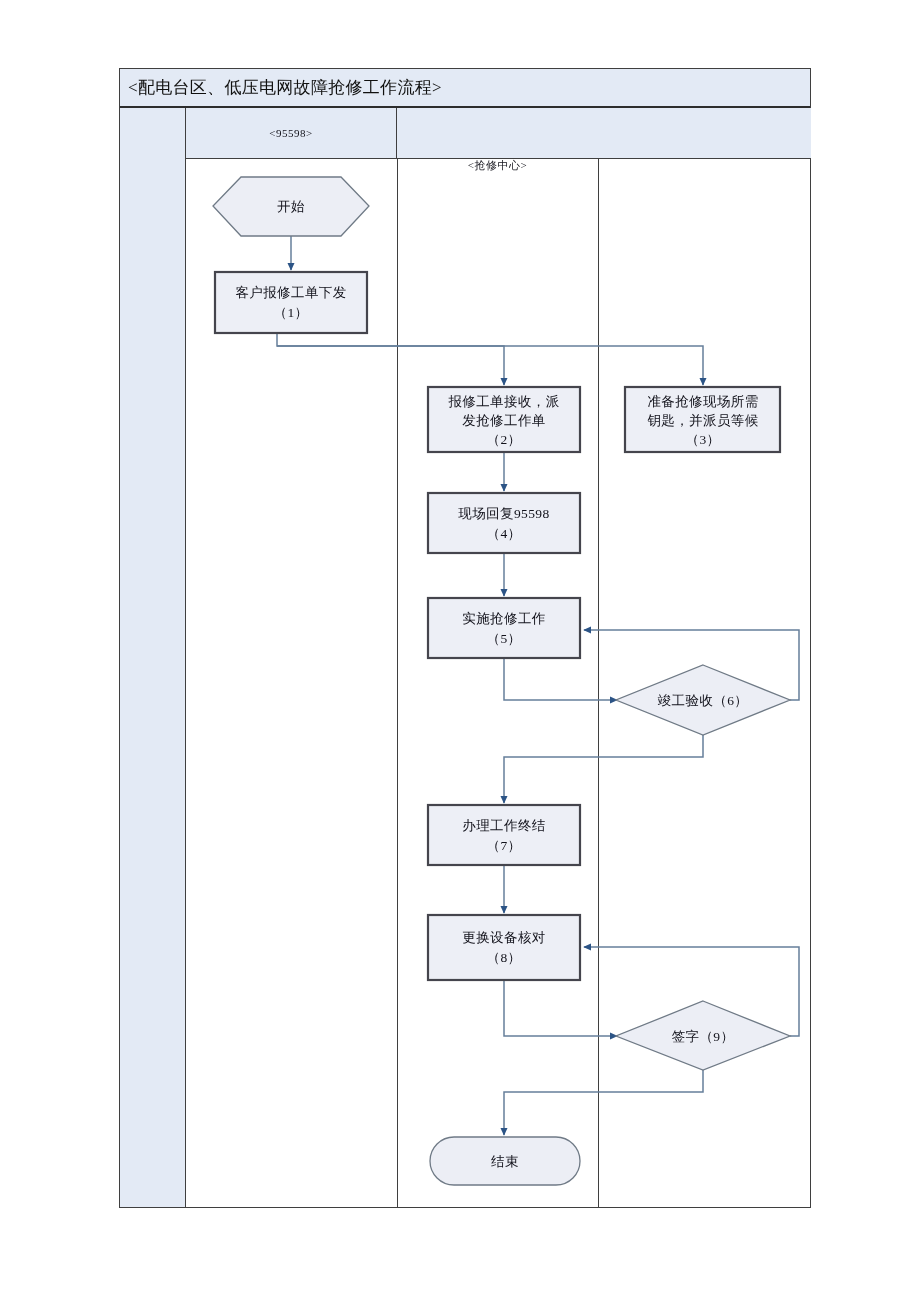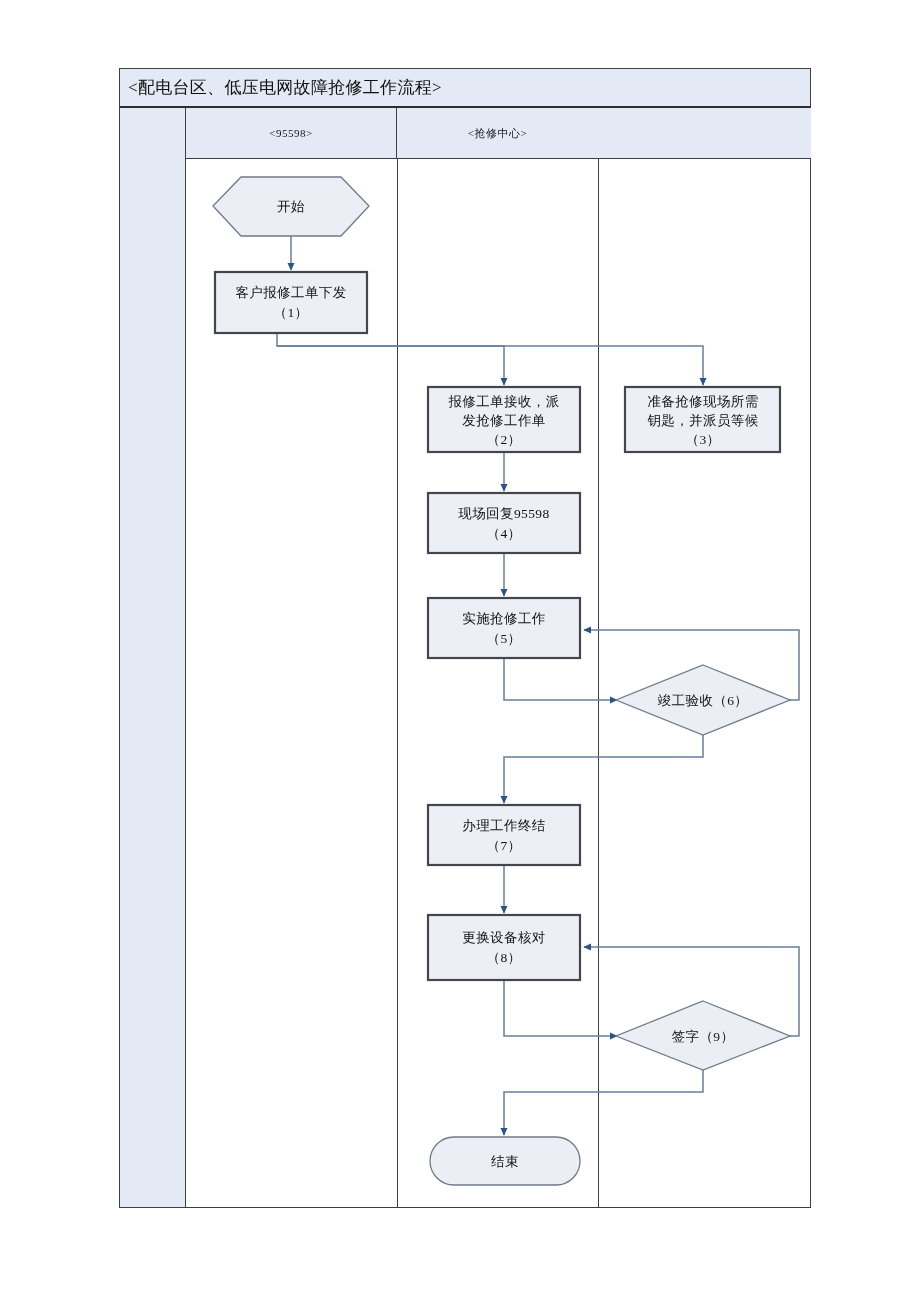--- a/index.html
+++ b/index.html
@@ -82,21 +82,21 @@
     align-items: center;
     justify-content: center;
     font-size: 11px;
     color: #14141c;
     letter-spacing: 0.5px;
     border-right: 1px solid #3f3f3f;
     height: 100%;
   }
   .lane-header:last-child { border-right: none; }
   .lh-0 { width: 211px; }
-  .lh-1 { width: 201px; }
+  .lh-1 { width: 201px; margin-top: 32px; }
   .lh-2 { width: 213px; }
 
   
   .lane-sep {
     position: absolute;
     top: 90px;
     width: 0;
     height: 1048px;
     border-left: 1px solid #3f3f3f;
   }

